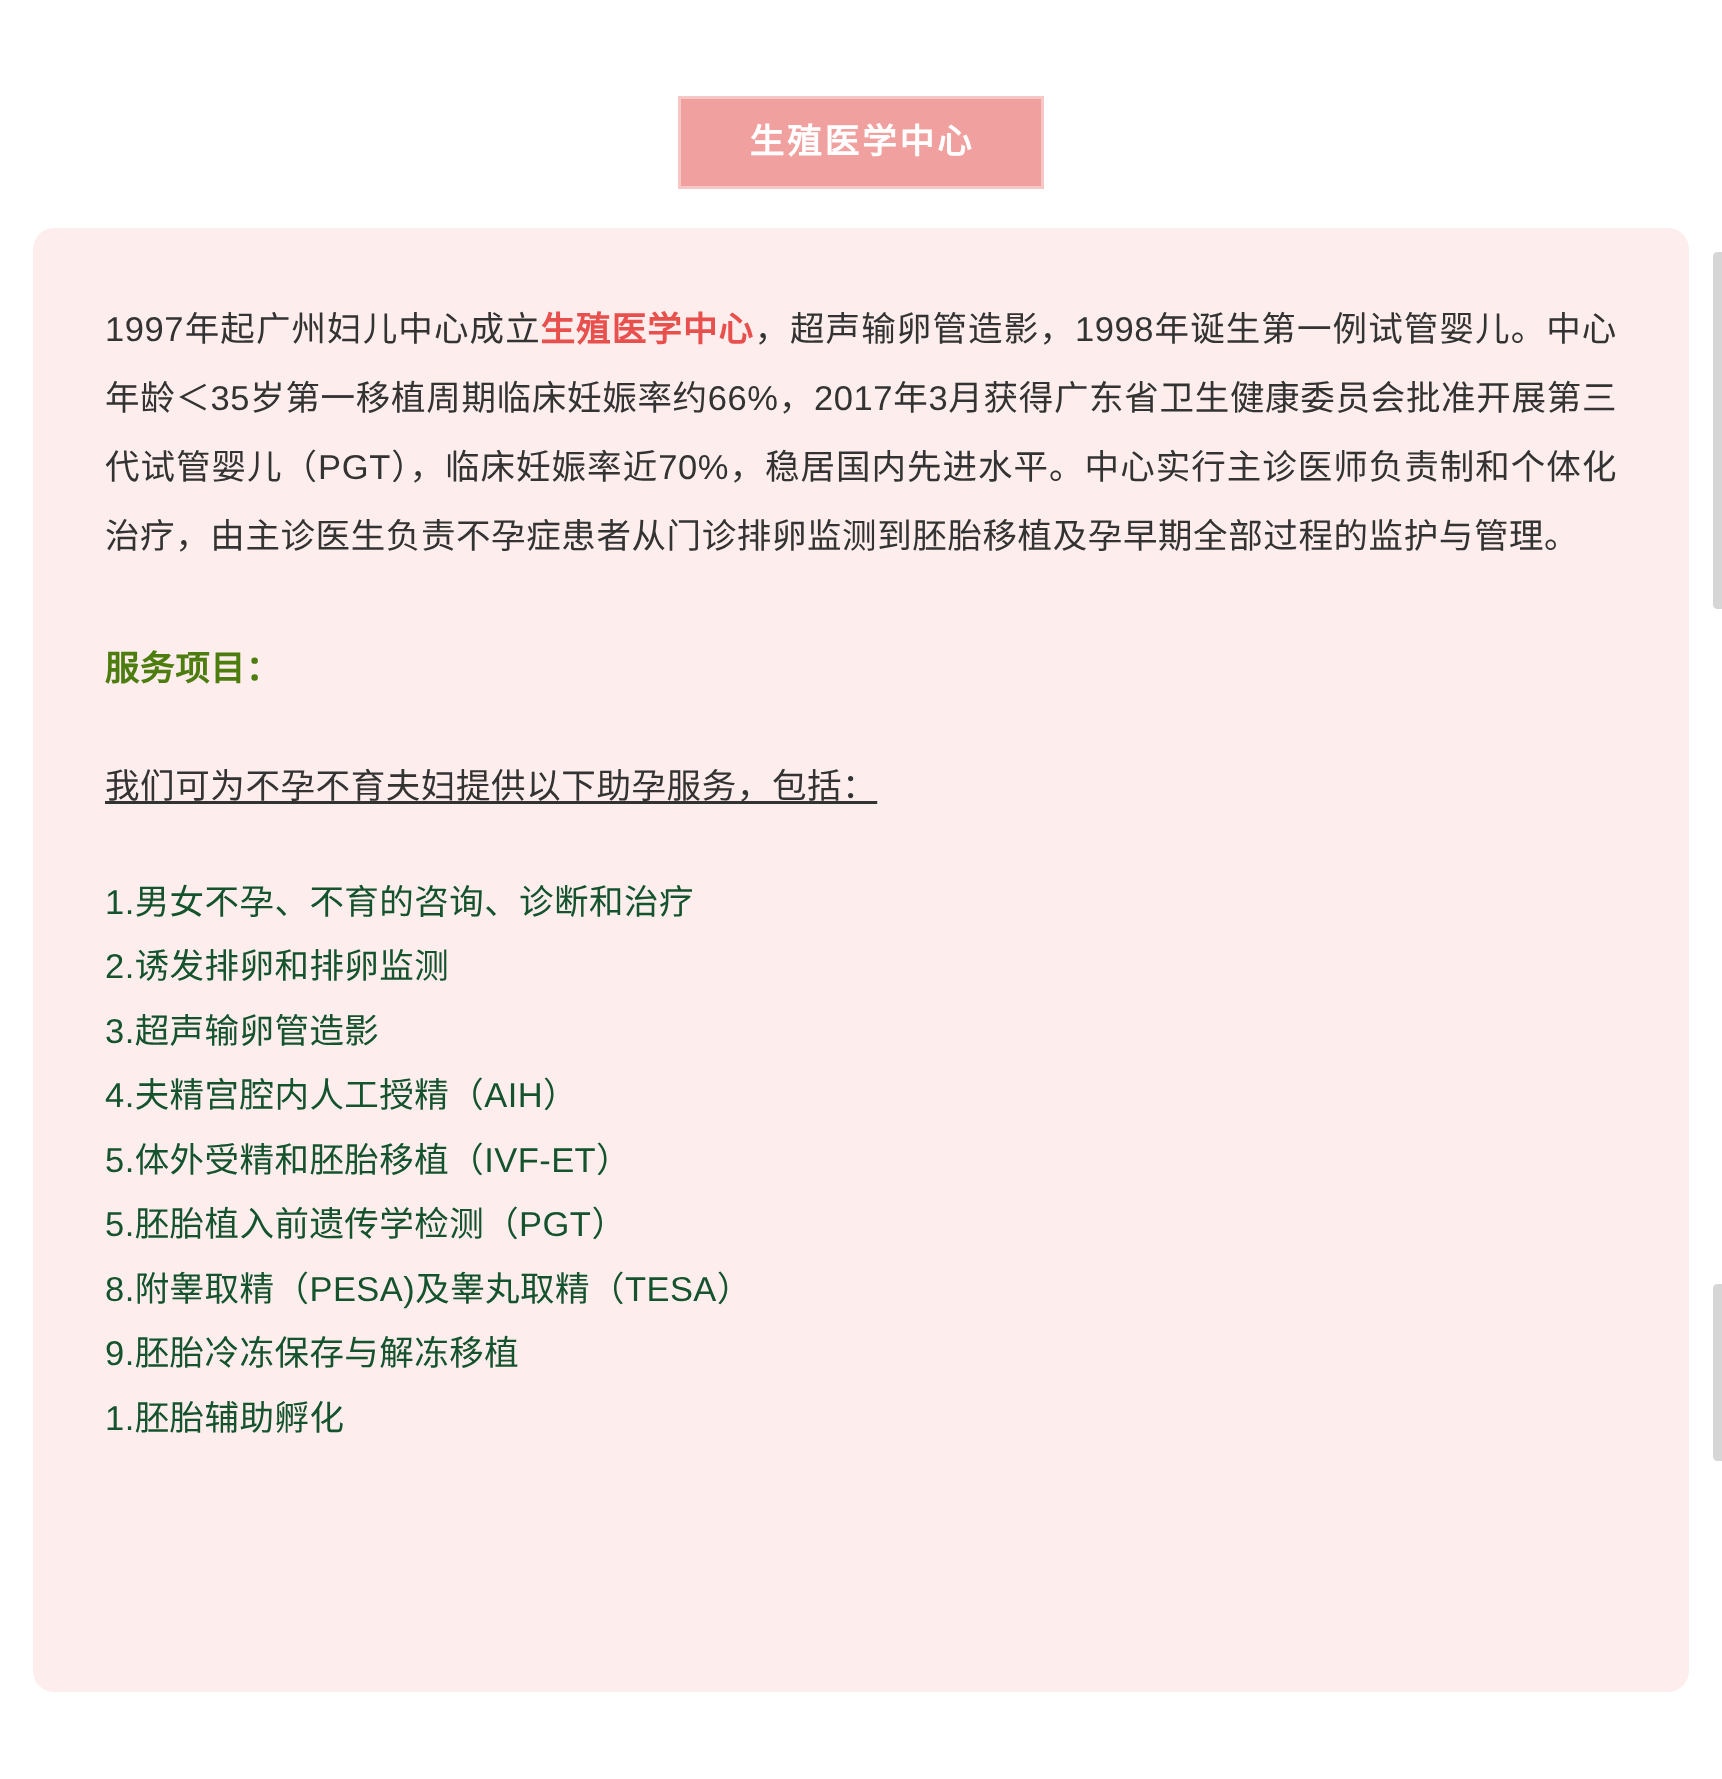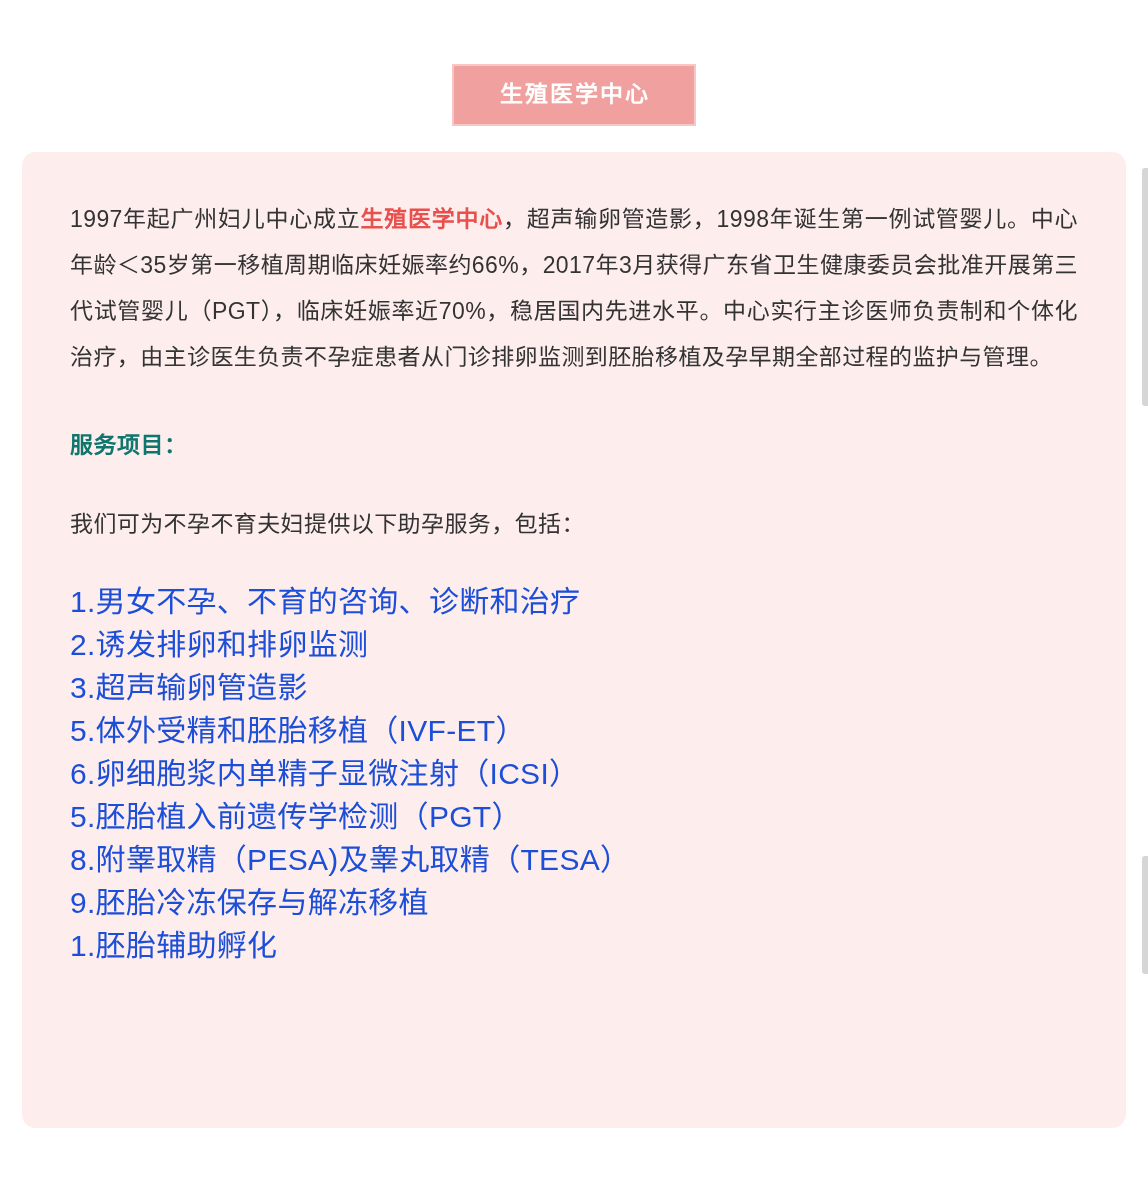--- a/index.html
+++ b/index.html
@@ -60,41 +60,42 @@
     text-align: justify;
   }
   .para .hl {
     color: #e8504e;
     font-weight: bold;
   }
 
   .section-title {
     font-size: 23px;
     font-weight: bold;
-    color: #0f766e;
+    color: #4d7c0f;
     margin: 46px 0 0 0;
     letter-spacing: 0.5px;
   }
 
   .lead {
     font-size: 23px;
     color: #333333;
     margin: 44px 0 0 0;
     letter-spacing: 0.4px;
     line-height: 40px;
+    text-decoration: underline;
   }
 
   .svc-list {
     list-style: none;
     margin: 36px 0 0 0;
     padding: 0;
   }
   .svc-list li {
-    font-size: 30px;
-    color: #1d4ed8;
+    font-size: 23px;
+    color: #14532d;
     line-height: 43px;
     letter-spacing: 0.3px;
     white-space: nowrap;
   }
 
   
   .edge-marker {
     position: absolute;
     right: 0;
     width: 6px;
@@ -118,22 +119,22 @@
     <p class="para"><span>1997年起广州妇儿中心成立</span><span class="hl">生殖医学中心</span><span>，超声输卵管造影，1998年诞生第一例试管婴儿。中心年龄＜35岁第一移植周期临床妊娠率约66%，2017年3月获得广东省卫生健康委员会批准开展第三代试管婴儿（PGT），临床妊娠率近70%，稳居国内先进水平。中心实行主诊医师负责制和个体化治疗，由主诊医生负责不孕症患者从门诊排卵监测到胚胎移植及孕早期全部过程的监护与管理。</span></p>
 
     <h2 class="section-title">服务项目：</h2>
 
     <p class="lead">我们可为不孕不育夫妇提供以下助孕服务，包括：</p>
 
     <ul class="svc-list">
       <li>1.男女不孕、不育的咨询、诊断和治疗</li>
       <li>2.诱发排卵和排卵监测</li>
       <li>3.超声输卵管造影</li>
+      <li>4.夫精宫腔内人工授精（AIH）</li>
       <li>5.体外受精和胚胎移植（IVF-ET）</li>
-      <li>6.卵细胞浆内单精子显微注射（ICSI）</li>
       <li>5.胚胎植入前遗传学检测（PGT）</li>
       <li>8.附睾取精（PESA)及睾丸取精（TESA）</li>
       <li>9.胚胎冷冻保存与解冻移植</li>
       <li>1.胚胎辅助孵化</li>
     </ul>
 
   </div>
 
   <div class="edge-marker m1"></div>
   <div class="edge-marker m2"></div>

